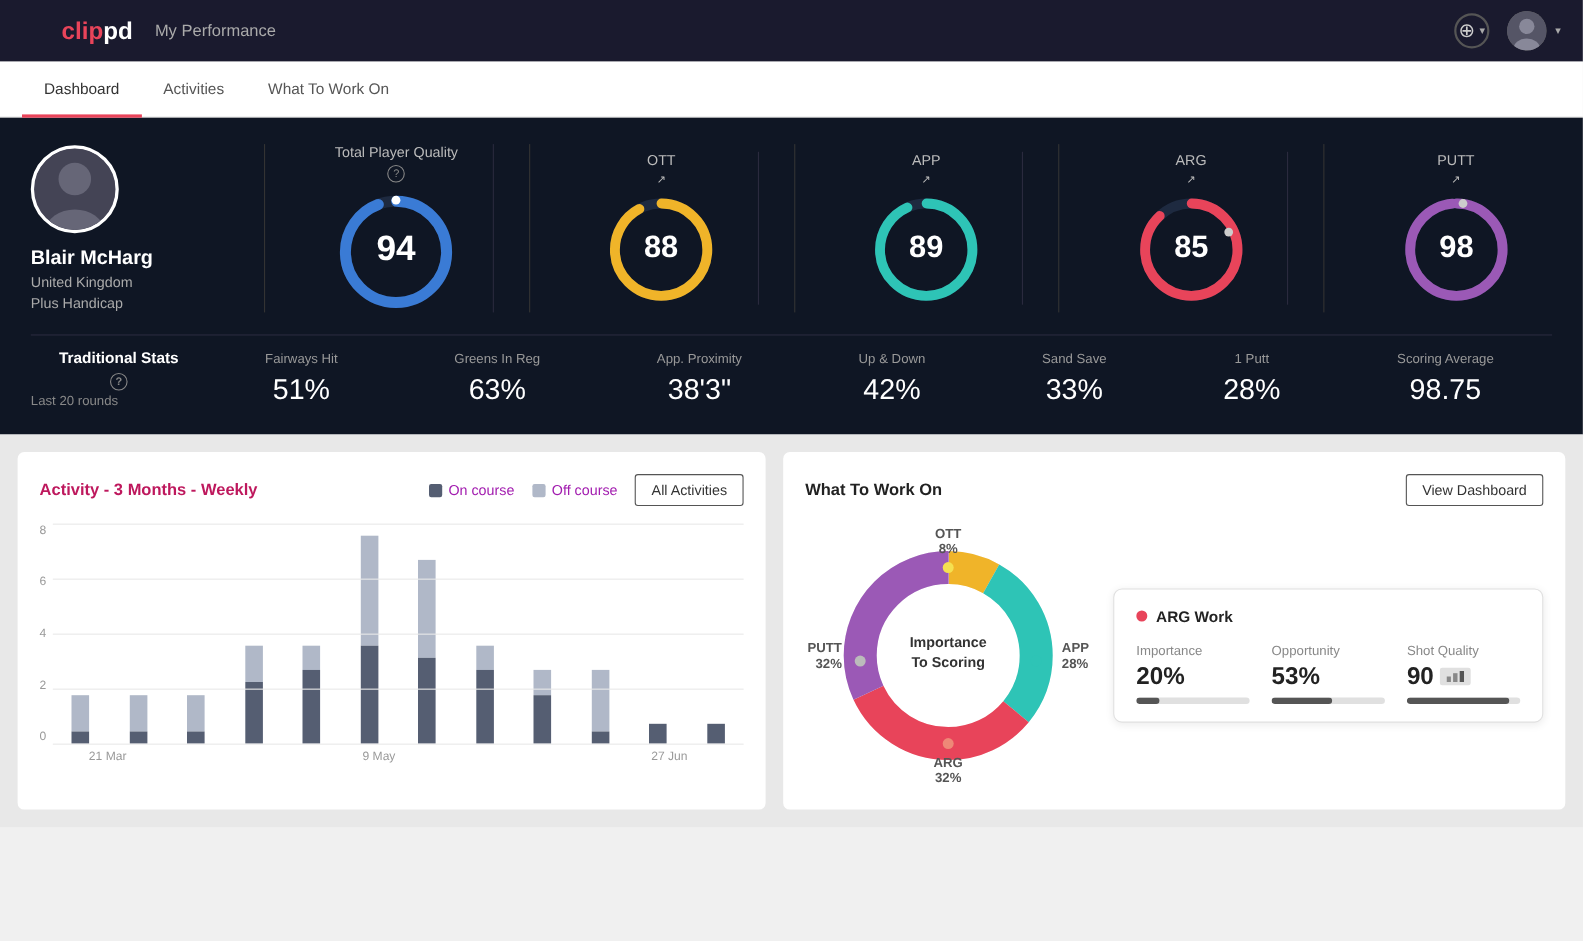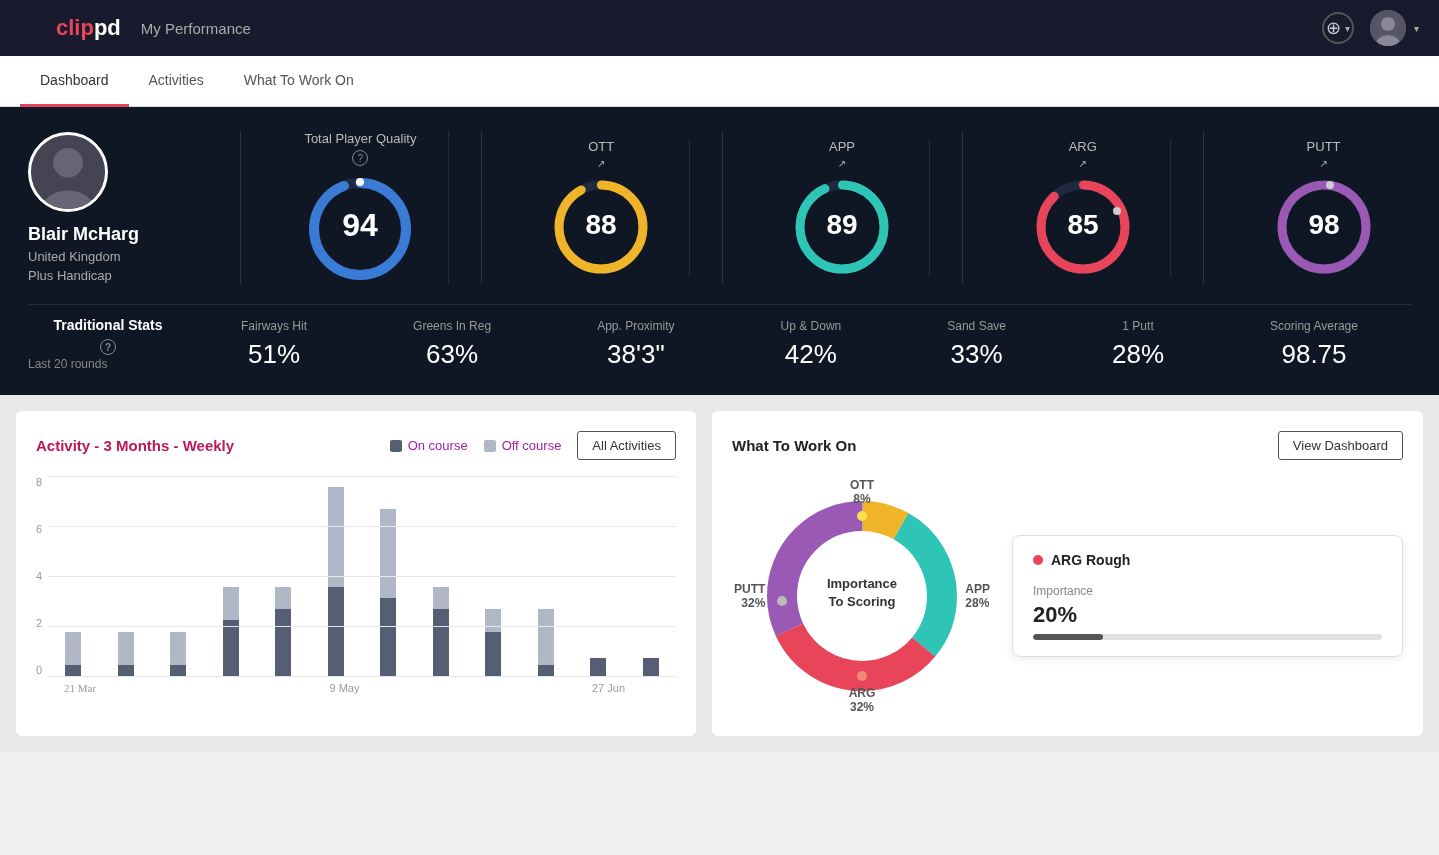--- a/index.html
+++ b/index.html
@@ -504,21 +504,21 @@
                 <div style="background: rgb(85, 94, 114); width: 16px; height: 17.7778px;"></div>
               </div>
               <div style="display: flex; flex-direction: column; justify-content: flex-end; align-items: center; flex: 1 1 0%; height: 100%; gap: 0px;">
                 <div style="background: rgb(85, 94, 114); width: 16px; height: 17.7778px;"></div>
               </div>
             </div>
         </div>
       </div>
 
       <div id="xaxis-render" style="display:flex;padding-left:28px;margin-top:6px;">
-          <span style="font-size: 11px; color: rgb(153, 153, 153); flex: 1 1 0%; text-align: left; font-family: Liberation Serif, serif;">21 Mar</span>
+          <span style="font-size: 11px; color: rgb(153, 153, 153); flex: 1 1 0%; text-align: right;">21 Mar</span>
           <span style="font-size: 11px; color: rgb(153, 153, 153); flex: 1 1 0%; text-align: center;"></span>
           <span style="font-size: 11px; color: rgb(153, 153, 153); flex: 1 1 0%; text-align: center;"></span>
           <span style="font-size: 11px; color: rgb(153, 153, 153); flex: 1 1 0%; text-align: center;"></span>
           <span style="font-size: 11px; color: rgb(153, 153, 153); flex: 1 1 0%; text-align: center;"></span>
           <span style="font-size: 11px; color: rgb(153, 153, 153); flex: 1 1 0%; text-align: center;">9 May</span>
           <span style="font-size: 11px; color: rgb(153, 153, 153); flex: 1 1 0%; text-align: center;"></span>
           <span style="font-size: 11px; color: rgb(153, 153, 153); flex: 1 1 0%; text-align: center;"></span>
           <span style="font-size: 11px; color: rgb(153, 153, 153); flex: 1 1 0%; text-align: center;"></span>
           <span style="font-size: 11px; color: rgb(153, 153, 153); flex: 1 1 0%; text-align: center;"></span>
           <span style="font-size: 11px; color: rgb(153, 153, 153); flex: 1 1 0%; text-align: right;">27 Jun</span>
@@ -570,27 +570,50 @@
         </div>
         <div style="position:absolute;top:50%;left:2px;transform:translateY(-50%);text-align:right;">
           <div style="font-size:12px;color:#555;font-weight:600;">PUTT</div>
           <div style="font-size:12px;color:#555;font-weight:700;">32%</div>
         </div>
       </div>
 
       <div class="arg-card">
         <div class="arg-card-title">
           <div class="arg-dot"></div>
-          <span>ARG Rough</span>
+          <span>ARG Work</span>
         </div>
         <div class="arg-metrics">
           <div class="arg-metric">
             <div class="arg-metric-label">Importance</div>
             <div class="arg-metric-value">20%</div>
             <div class="arg-metric-bar">
               <div class="arg-metric-fill" style="width:20%;"></div>
             </div>
           </div>
+          <div class="arg-metric">
+            <div class="arg-metric-label">Opportunity</div>
+            <div class="arg-metric-value">53%</div>
+            <div class="arg-metric-bar">
+              <div class="arg-metric-fill" style="width:53%;"></div>
+            </div>
+          </div>
+          <div class="arg-metric">
+            <div class="arg-metric-label">Shot Quality</div>
+            <div style="display:flex;align-items:center;gap:6px;">
+              <div class="arg-metric-value">90</div>
+              <div style="width:28px;height:16px;background:#e0e0e0;border-radius:2px;display:flex;align-items:center;justify-content:center;">
+                <svg width="16" height="10" viewBox="0 0 16 10">
+                  <rect x="0" y="5" width="4" height="5" fill="#888"></rect>
+                  <rect x="6" y="2" width="4" height="8" fill="#888"></rect>
+                  <rect x="12" y="0" width="4" height="10" fill="#555"></rect>
+                </svg>
+              </div>
+            </div>
+            <div class="arg-metric-bar">
+              <div class="arg-metric-fill" style="width:90%;"></div>
+            </div>
+          </div>
         </div>
       </div>
     </div>
   </div>
 </div>
 
 </body></html>

